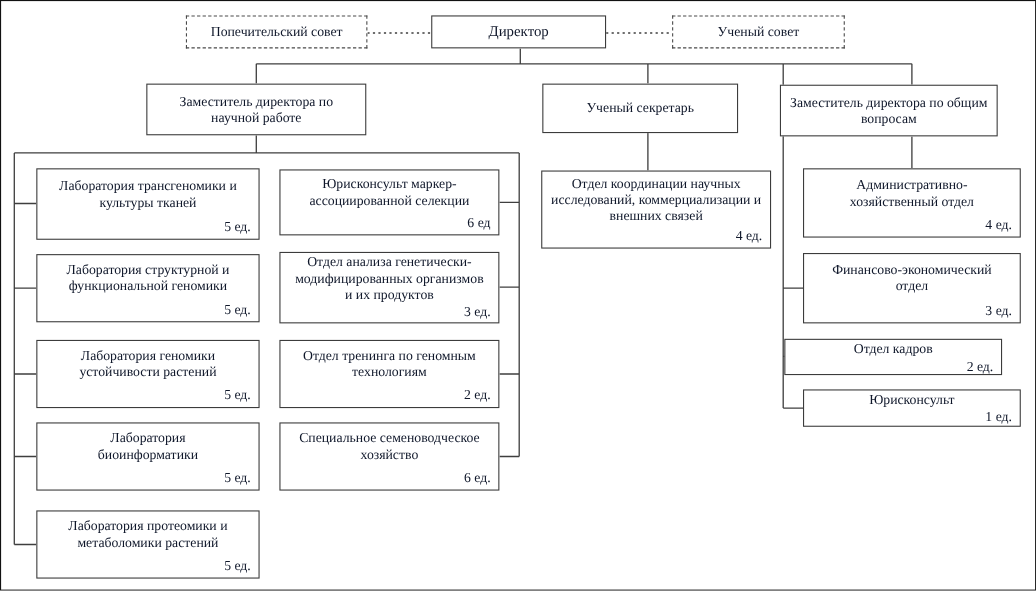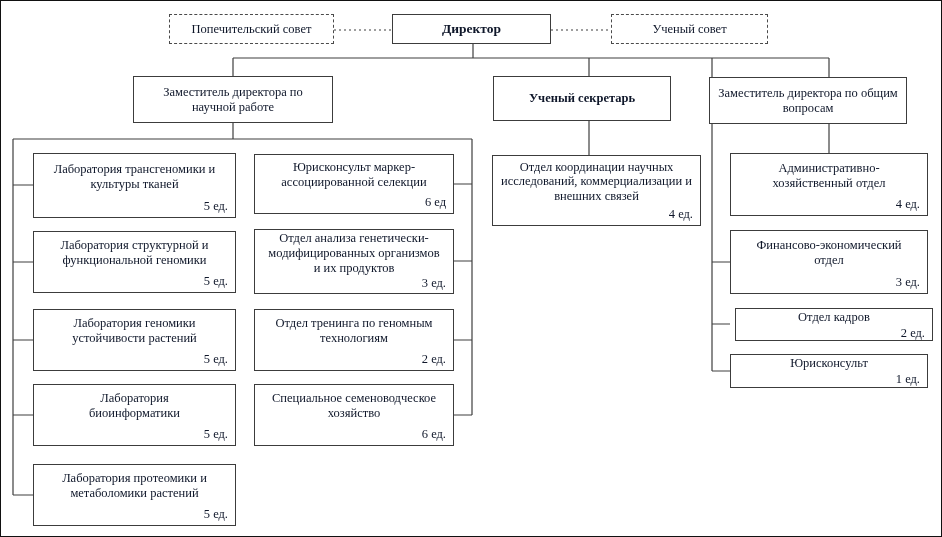--- a/index.html
+++ b/index.html
@@ -28,21 +28,21 @@
     text-align:center;
     padding:1px 10px;
     white-space:pre-line;
   }
   .node .units{
     flex:0 0 auto;
     text-align:right;
     padding:0 7px 3px 0;
   }
   .dashedbox{border:1px dashed #4a4a4a;}
-  .bold{font-weight:bold;}
+  .bold{font-weight:normal;}
   .fs-lg{font-size:13.5px;}
   .pad-narrow .lbl{padding:1px 6px;}
   .pad-wide .lbl{padding:1px 14px;}
 </style>
 </head>
 <body>
 
 <div id="figure">
 
   <svg id="wires" viewBox="0 0 942 537" xmlns="http://www.w3.org/2000/svg">
@@ -133,21 +133,21 @@
   <div class="node pad-wide" style="left:729px;top:152px;width:198px;height:63px">
     <div class="lbl">Административно-хозяйственный отдел</div>
     <div class="units">4 ед.</div>
   </div>
 
   <div class="node pad-wide" style="left:729px;top:229px;width:198px;height:64px">
     <div class="lbl">Финансово-экономический отдел</div>
     <div class="units">3 ед.</div>
   </div>
 
-  <div class="node pad-wide" style="left:734px;top:307px;width:198px;height:33px">
+  <div class="node pad-wide" style="left:712px;top:307px;width:198px;height:33px">
     <div class="lbl">Отдел кадров</div>
     <div class="units">2 ед.</div>
   </div>
 
   <div class="node pad-wide" style="left:729px;top:353px;width:198px;height:34px">
     <div class="lbl">Юрисконсульт</div>
     <div class="units">1 ед.</div>
   </div>
 
 </div>

